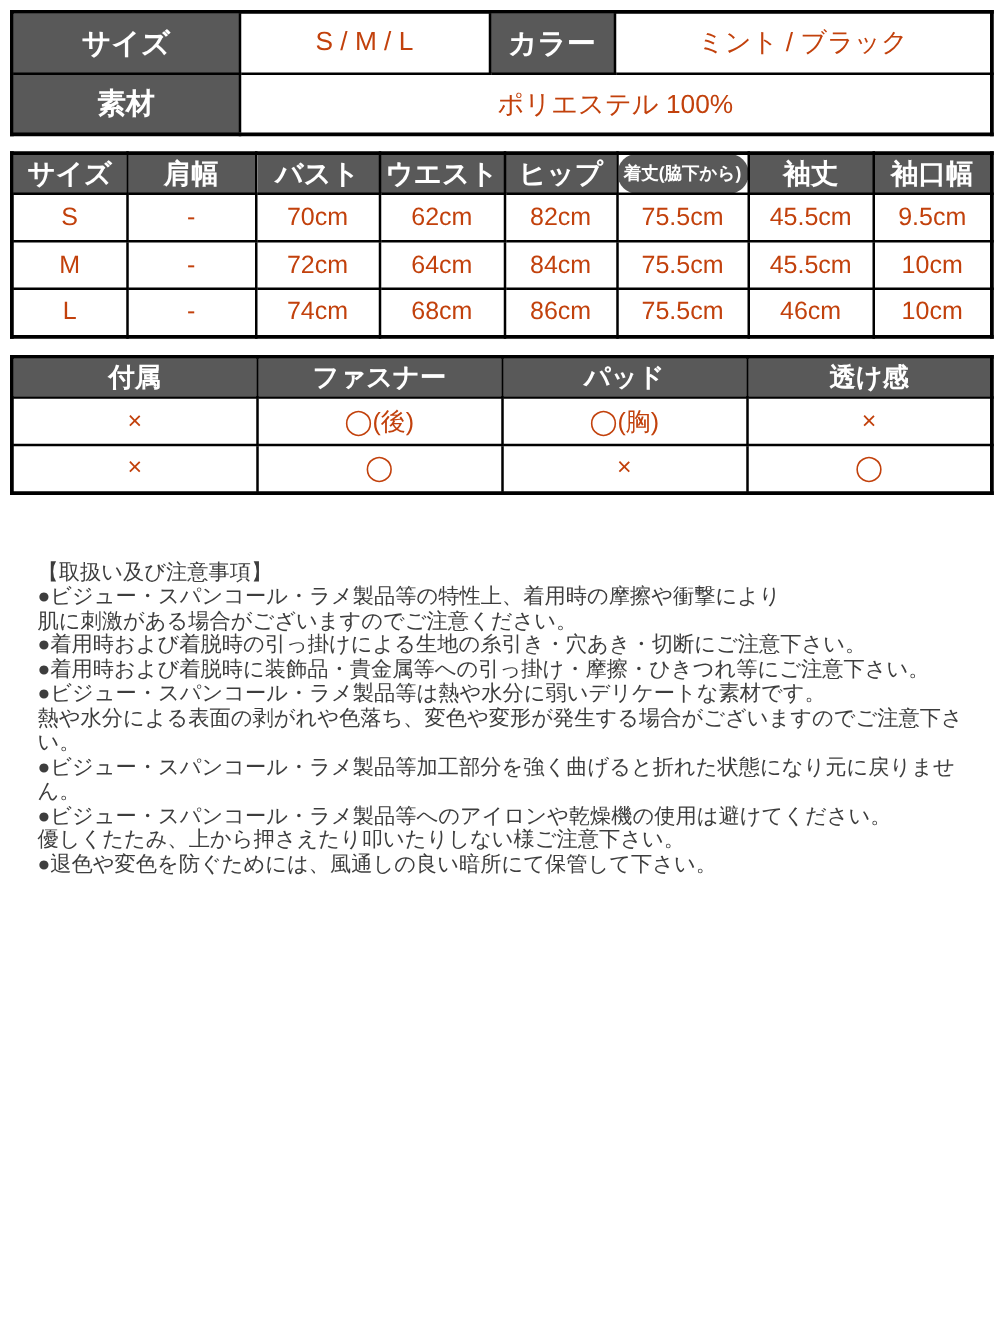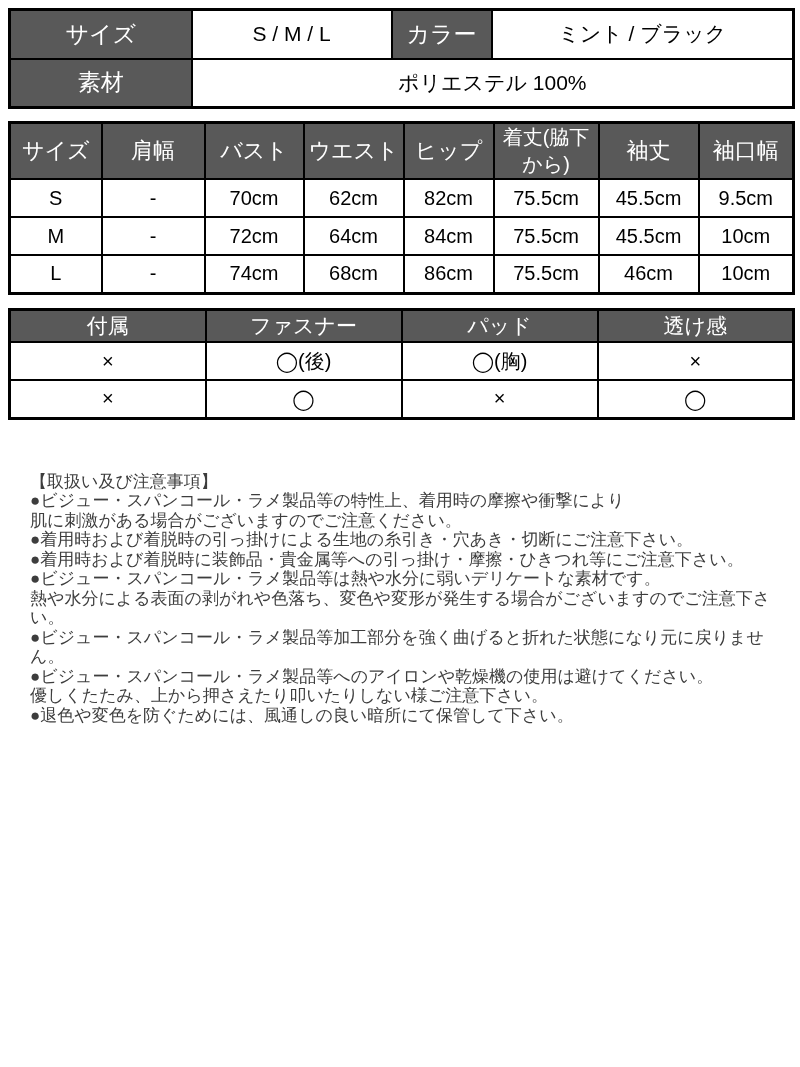--- a/index.html
+++ b/index.html
@@ -20,38 +20,38 @@
   table.tbl td {
     border: 2px solid #000;
     text-align: center;
     vertical-align: middle;
     padding: 0;
     overflow: hidden;
   }
   .hdr {
     background: #595959;
     color: #ffffff;
-    font-weight: normal;
+    font-weight: bold;
     font-size: 23px;
   }
   .val {
-    color: #000000;
+    color: #c2410c;
     font-size: 21px;
   }
 
   
   #t-info { margin-top: 8px; width: 784px; }
   #t-info tr { height: 49px; }
 
   
   #t-size { margin-top: 12px; width: 784px; }
   #t-size tr.h { height: 31px; }
   #t-size tr.d { height: 38px; }
   #t-size .hdr { font-size: 22px; }
-  #t-size .hdr.small { font-size: 20px; }
+  #t-size .hdr.small { font-size: 14px; border-radius: 16px; }
   #t-size .val { font-size: 20px; }
 
   
   #t-spec { margin-top: 13px; width: 784px; }
   #t-spec tr.h { height: 33px; }
   #t-spec tr.d { height: 38px; }
   #t-spec .hdr { font-size: 21px; }
   #t-spec .val { font-size: 20px; }
 
   

